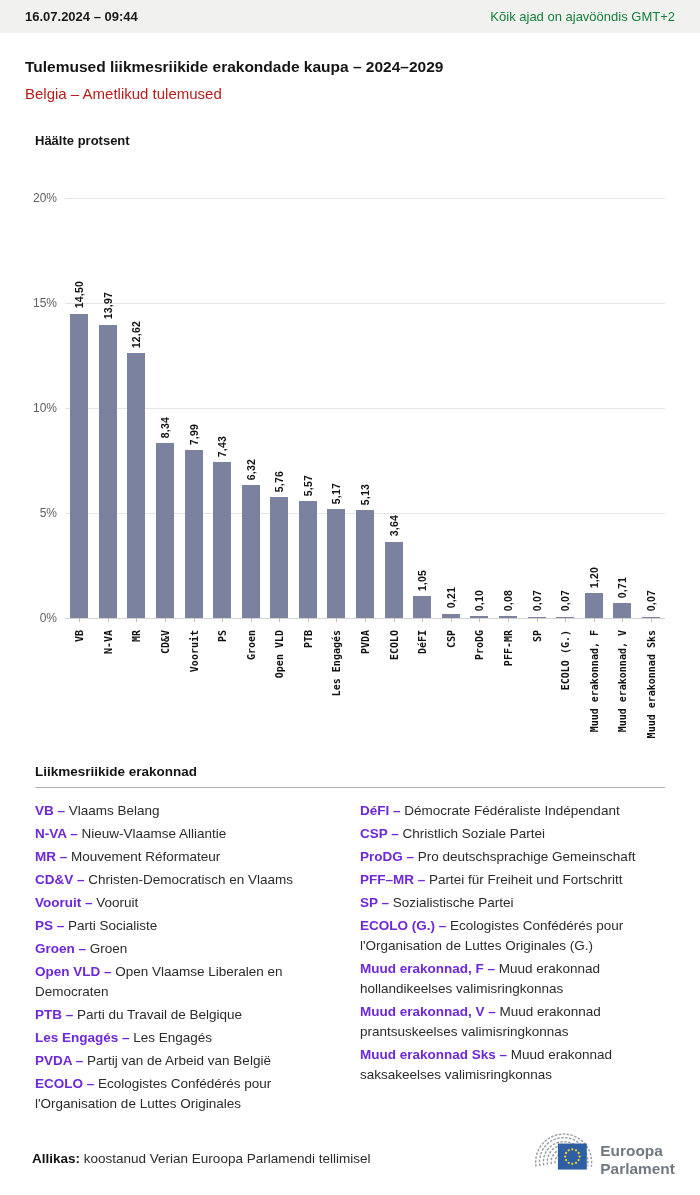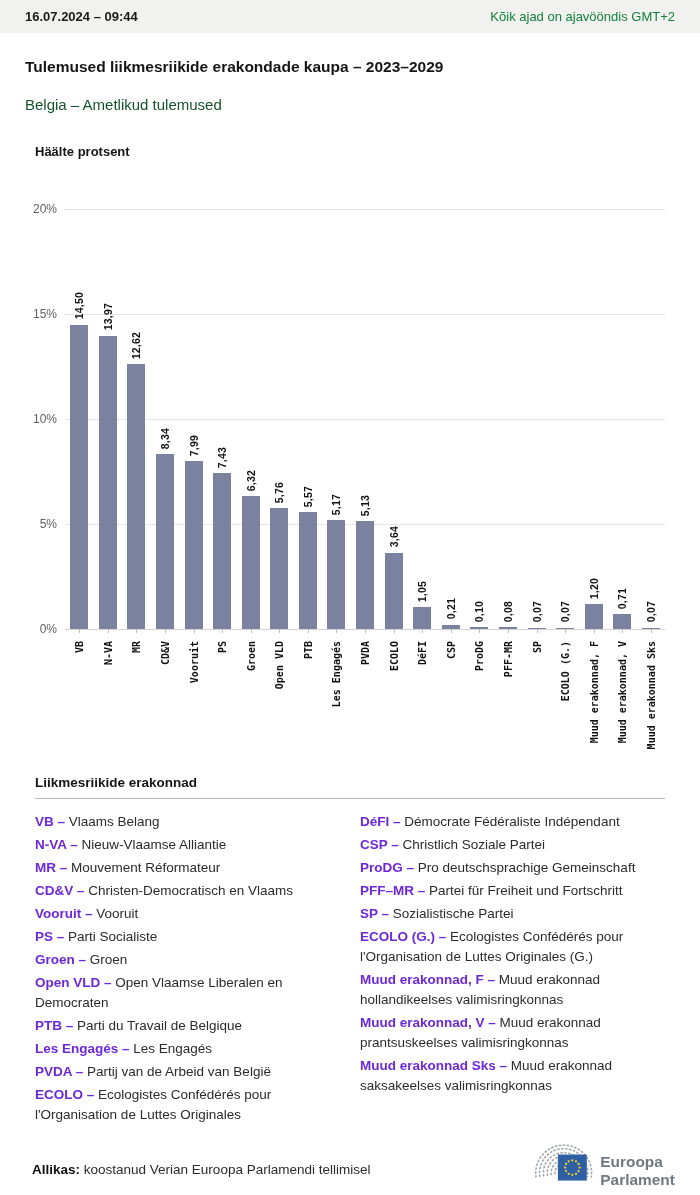--- a/index.html
+++ b/index.html
@@ -8,21 +8,21 @@
          font-family:"Liberation Sans", sans-serif; color:#1a1a1a; }
 
   
   .topbar { height:33px; background:#f1f1ef; display:flex; align-items:center;
             justify-content:space-between; padding:16px 25px; font-size:13px; }
   .topbar .date { font-weight:bold; color:#1a1a1a; }
   .topbar .tz { color:#15803d; }
 
   
   .page-title { margin:25px 25px 0; font-size:15.5px; font-weight:bold; color:#151515; }
-  .page-subtitle { margin:20px 25px 0; font-size:15px; color:#14532d; }
+  .page-subtitle { margin:9px 25px 0; font-size:15px; color:#b91c1c; }
   .chart-title { margin:31px 35px 0; font-size:13px; font-weight:bold; color:#151515; }
 
   
   .chart { position:relative; height:600px;padding-left:16px; }
   .plot { position:absolute; left:65px; top:50px; width:600px; height:420px; }
   .gridline { position:absolute; left:0; right:0; height:1px; background:#e4e4e4; }
   .gridline.baseline { background:#d4d4d4; }
   .ylabel { position:absolute; right:100%; margin-right:8px; width:50px; text-align:right;
             font-size:12px; line-height:18px; color:#5f5f5f; white-space:nowrap; }
   .cols { position:absolute; left:0; right:0; top:0; bottom:0; display:flex; }
@@ -54,21 +54,21 @@
   .logo { display:block; }
 </style>
 </head>
 <body>
 
 <div class="topbar">
   <span class="date">16.07.2024 – 09:44</span>
   <span class="tz">Kõik ajad on ajavööndis GMT+2</span>
 </div>
 
-<h1 class="page-title">Tulemused liikmesriikide erakondade kaupa – 2023–2029</h1>
+<h1 class="page-title">Tulemused liikmesriikide erakondade kaupa – 2024–2029</h1>
 <div class="page-subtitle">Belgia – Ametlikud tulemused</div>
 
 <div class="chart-title">Häälte protsent</div>
 
 <div class="chart">
   <div class="plot">
       <div class="gridline" style="top: 0px;"></div>
       <div class="ylabel" style="top: -9px;">20%</div>
       <div class="gridline" style="top: 105px;"></div>
       <div class="ylabel" style="top: 96px;">15%</div>

